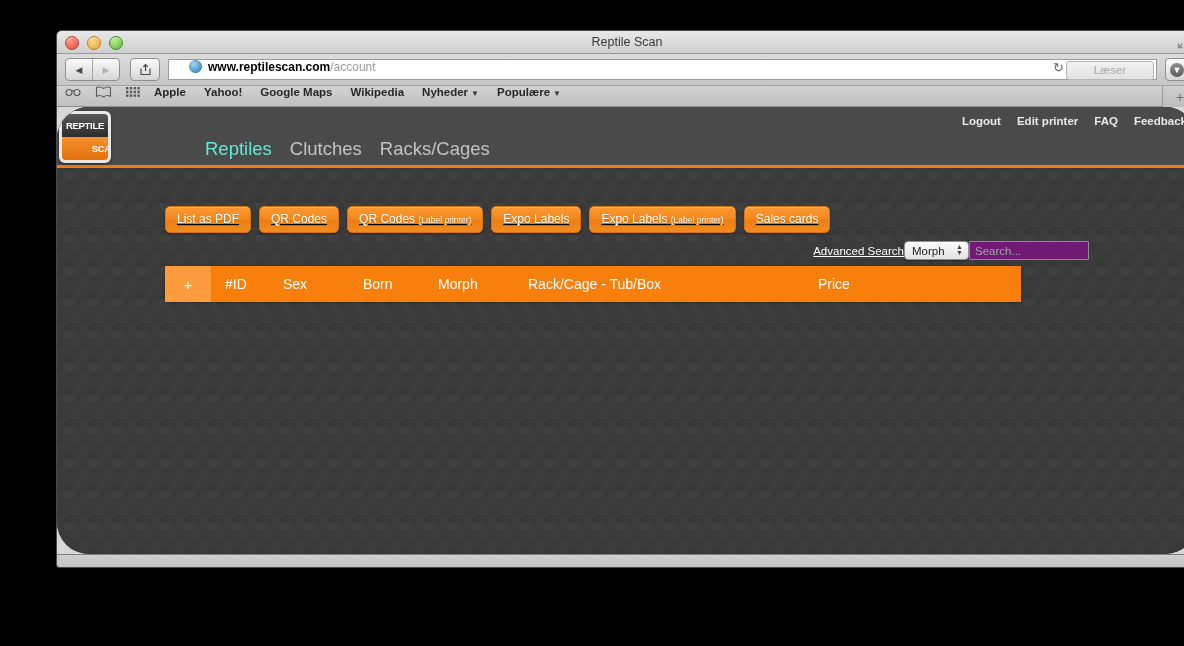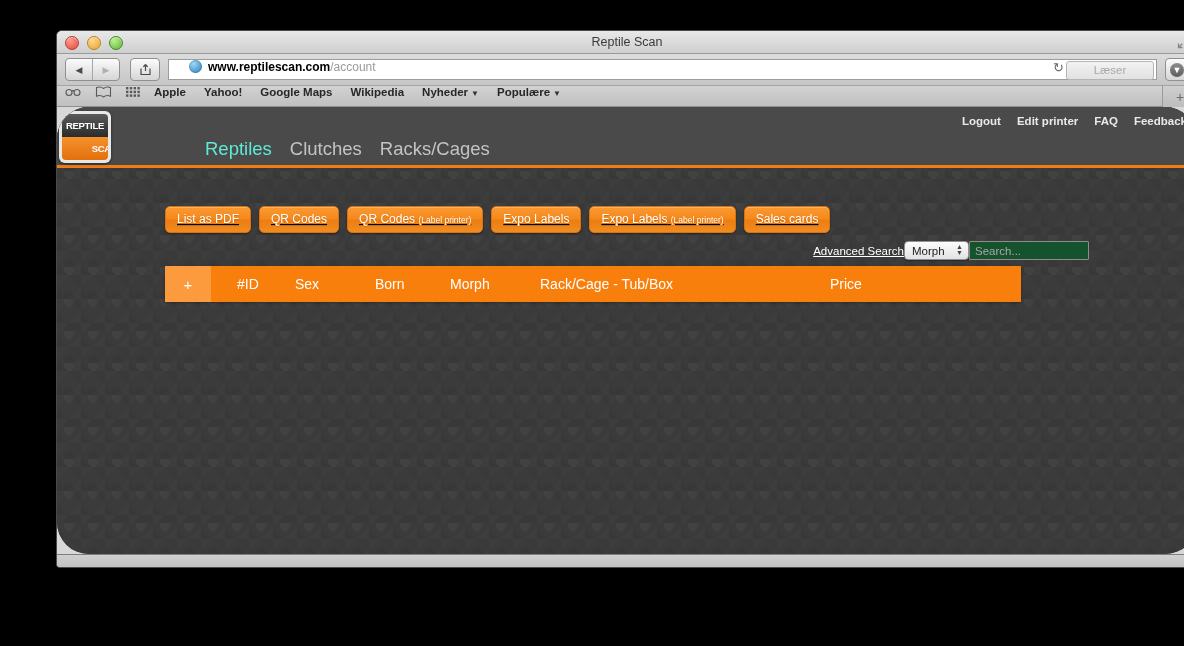--- a/index.html
+++ b/index.html
@@ -325,21 +325,21 @@
     position: absolute;
     right: 5px; top: 2px;
     display: flex; flex-direction: column;
     line-height: 6px;
     font-size: 7px;
     color: #444;
   }
   .search-input {
     width: 120px; height: 19px;
     border: 1px solid #8d8d8d;
-    background: #14532d;
+    background: #701a75;
     font-size: 11.5px;
     color: #a6a6a6;
     padding: 0 5px;
     box-sizing: border-box;
     font-family: "Liberation Sans", sans-serif;
     border-radius: 1px;
   }
   .search-input::placeholder { color: #a6a6a6; }
 
   .table {
@@ -358,21 +358,21 @@
     background: #fb9b3e;
     color: #fff;
     font-size: 15px;
     display: flex; align-items: center; justify-content: center;
   }
   .th {
     color: #ffffff;
     font-size: 14px;
     padding-left: 0;
   }
-  .th-id    { width: 58px; padding-left: 26px; }
+  .th-id    { width: 58px; padding-left: 14px; }
   .th-sex   { width: 80px; }
   .th-born  { width: 75px; }
   .th-morph { width: 90px; }
   .th-rack  { width: 290px; }
   .th-price { width: 100px; }
 
   
   .statusbar {
     position: relative;
     height: 16px;

